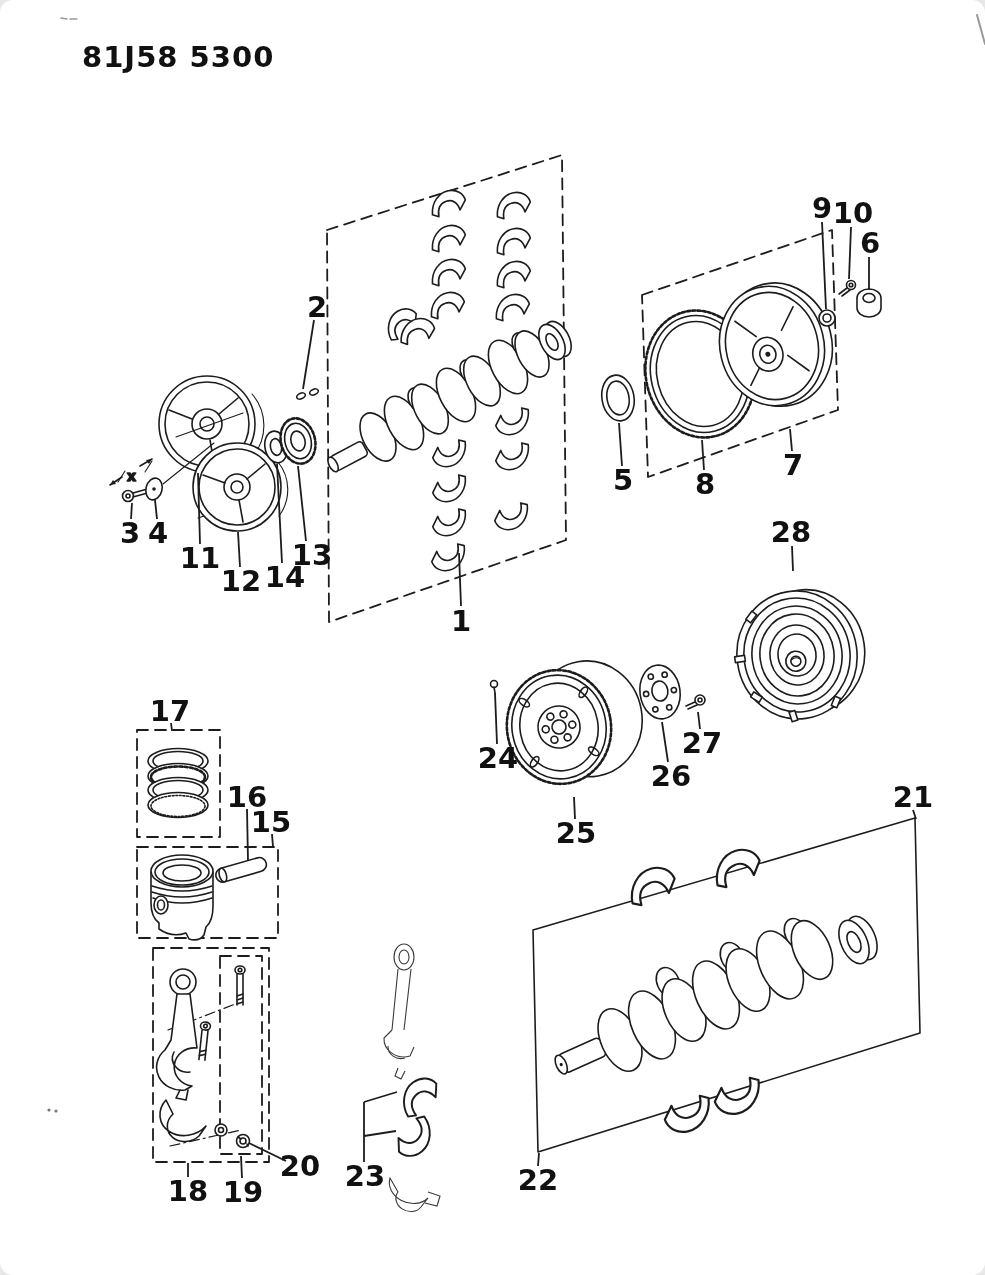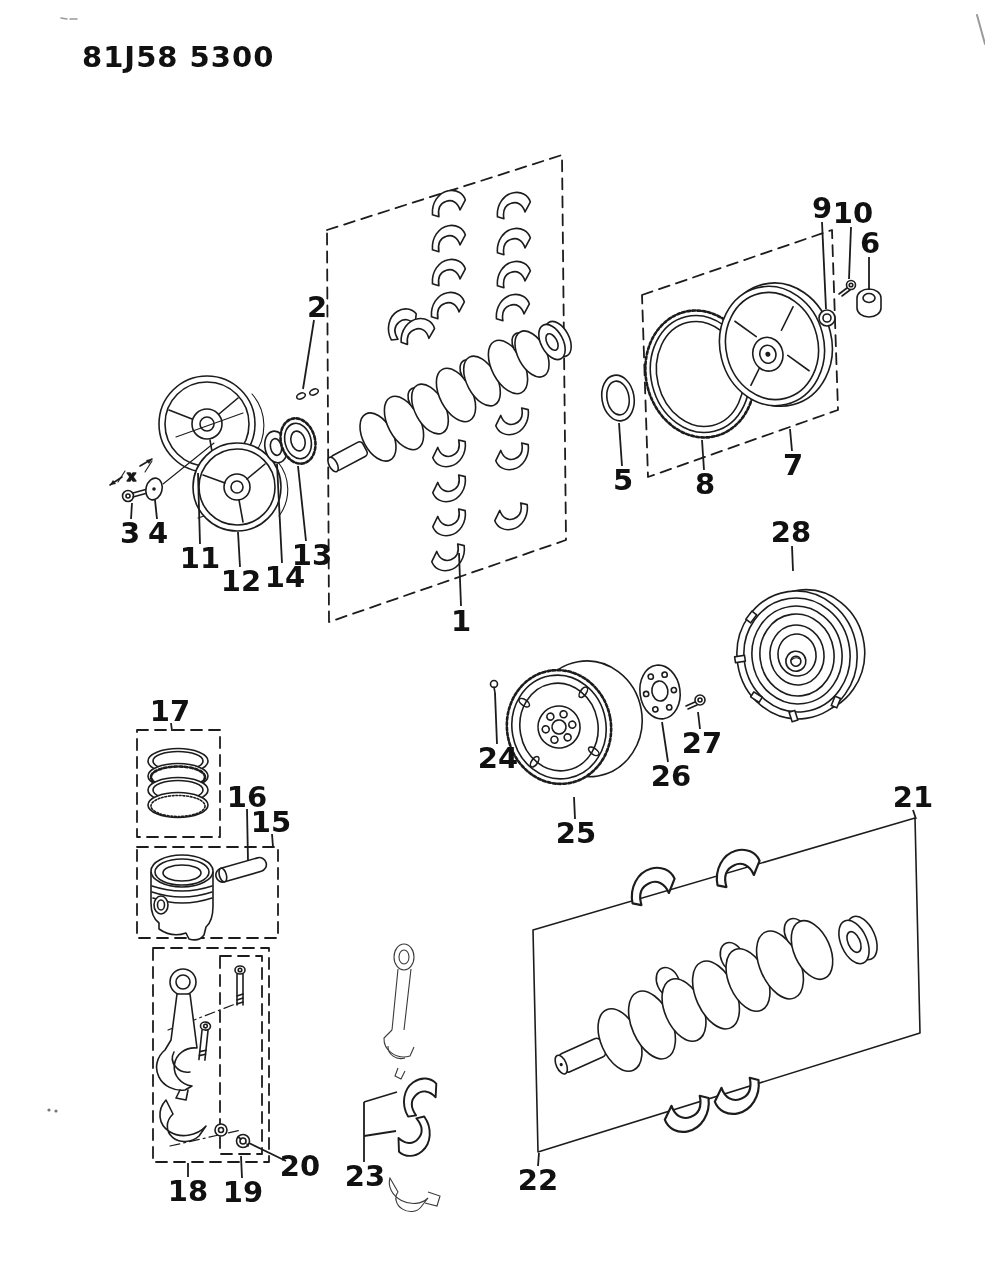--- a/index.html
+++ b/index.html
@@ -1,17 +1,17 @@
 <!DOCTYPE html>
 <html><head>
 <meta charset="utf-8">
 <style>
   html,body{margin:0;padding:0;background:#e8e8e8;}
   .stage{position:relative;width:985px;height:1275px;background:#ffffff;margin:0 auto;
-         font-family:"DejaVu Sans",sans-serif;overflow:hidden;}
+         font-family:"DejaVu Sans",sans-serif;overflow:hidden;border-radius:13px;}
   svg{position:absolute;inset:0;}
   .ink{stroke:#1c1c1c;fill:none;stroke-width:1.6;stroke-linecap:round;stroke-linejoin:round;}
   .thin{stroke-width:1.1;}
   .dashbox{stroke-dasharray:11 7;stroke-width:1.8;}
   .teeth{stroke-dasharray:3 2.2;stroke-width:2.6;}
   .dashdot{stroke-dasharray:10 4 2 4;stroke-width:1.2;}
   .ghost{stroke:#3a3a3a;stroke-width:1.1;}
   .whitefill{fill:#ffffff;}
   .callout{font:700 29px "DejaVu Sans",sans-serif;fill:#111;}
   .title-text{font:700 29px "DejaVu Sans",sans-serif;fill:#111;letter-spacing:1px;}

